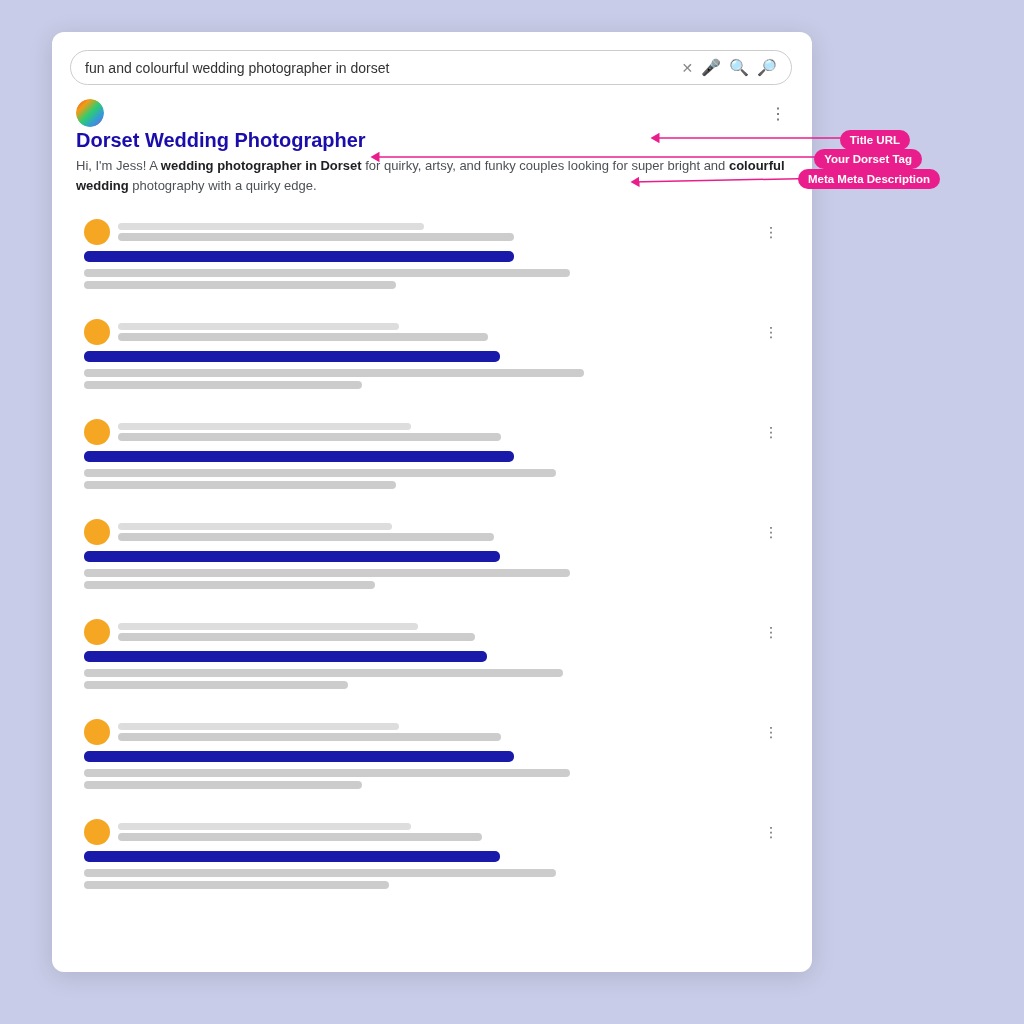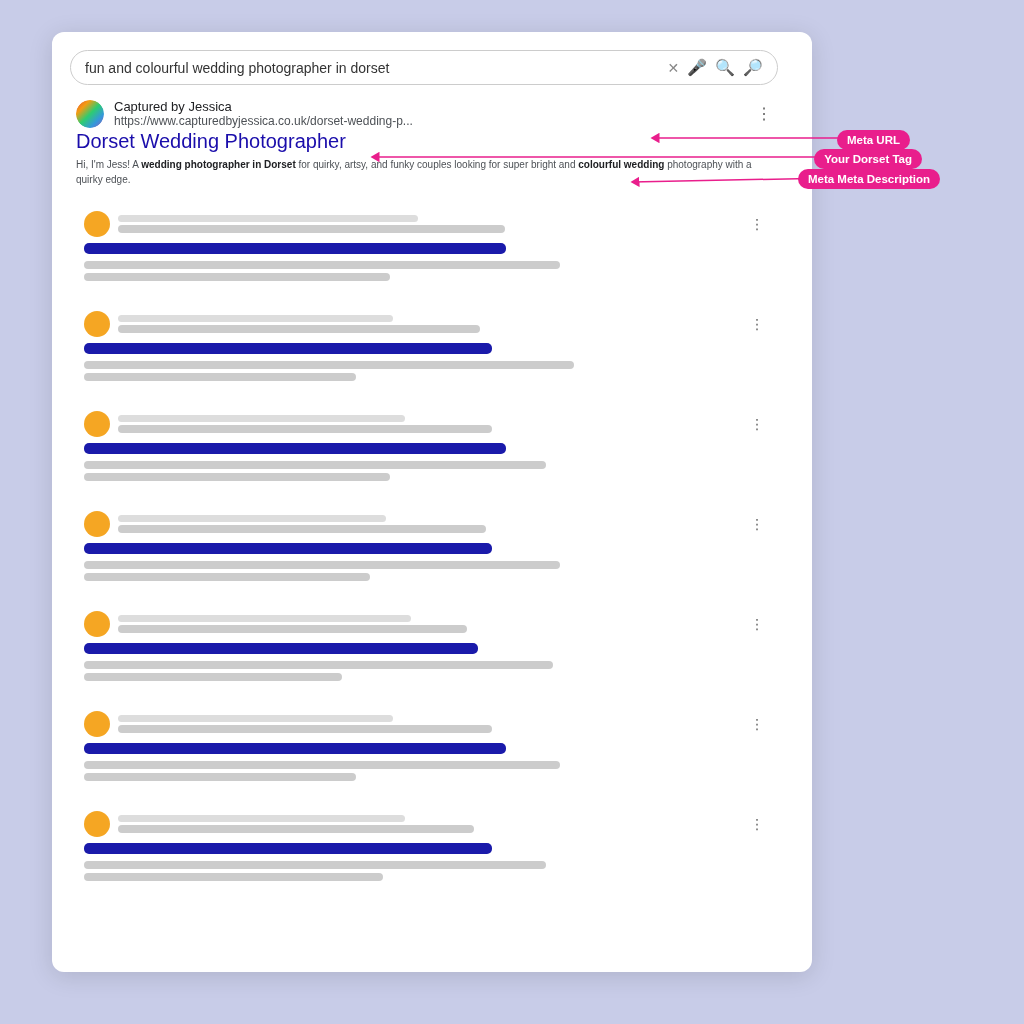--- a/index.html
+++ b/index.html
@@ -17,21 +17,21 @@
       position: relative;
       width: 920px;
       height: 960px;
     }
     .browser-window {
       background: #fff;
       border-radius: 12px;
       box-shadow: 0 4px 24px rgba(0,0,0,0.13);
       width: 760px;
       min-height: 940px;
-      padding: 0 16px 24px 0;
+      padding: 0 2px 24px 0;
       overflow: hidden;
       position: relative;
     }
     
     .search-bar-wrap {
       padding: 18px 18px 10px 18px;
       display: flex;
       align-items: center;
     }
     .search-bar {
@@ -105,26 +105,26 @@
     }
     .more-icon {
       margin-left: auto;
       color: #666;
       font-size: 16px;
       cursor: pointer;
     }
     .result-title {
       font-size: 20px;
       color: #1a0dab;
-      font-weight: 400;
+      font-weight: 700;
       margin-bottom: 4px;
       cursor: pointer;
     }
     .result-description {
-      font-size: 10px;
+      font-size: 13px;
       color: #4d5156;
       line-height: 1.5;
     }
     .result-description strong { font-weight: 700; color: #202124; }
     
     .results-list {
       padding: 0 18px;
     }
     .result-item {
       background: #fff;
@@ -206,24 +206,20 @@
           <span>🔎</span>
         </div>
       </div>
     </div>
 
     <div class="first-result">
       <div class="site-header">
         <div class="site-favicon">
           <div class="site-favicon-img"></div>
         </div>
-        <div class="site-info">
-          <span class="site-name">Captured by Jessica</span>
-          <span class="site-url">https://www.capturedbyjessica.co.uk/dorset-wedding-p...</span>
-        </div>
         <span class="more-icon">⋮</span>
       </div>
       <div class="result-title">
         <span>Dorset Wedding Photographer</span>
       </div>
       <div class="result-description">
         Hi, I'm Jess! A <strong>wedding photographer in Dorset</strong> for quirky, artsy, and funky couples looking for super bright and <strong>colourful wedding</strong> photography with a quirky edge.
       </div>
     </div>
 
@@ -352,16 +348,16 @@
 
     <line x1="830" y1="145" x2="580" y2="150" stroke="#e91e8c" stroke-width="1.5" marker-end="url(#arrow-pink)"></line>
 
     <defs>
       <marker id="arrow-pink" markerWidth="7" markerHeight="7" refX="5" refY="3.5" orient="auto">
         <polygon points="0 0, 6 3.5, 0 7" fill="#e91e8c"></polygon>
       </marker>
     </defs>
   </svg>
 
-  <div class="annotation-label" style="right: 62px; top: 98px;">Meta URL</div>
+  <div class="annotation-label" style="right: 62px; top: 98px;">Title URL</div>
   <div class="annotation-label" style="right: 50px; top: 117px;">Your Dorset Tag</div>
   <div class="annotation-label" style="right: 32px; top: 137px;">Meta Meta Description</div>
 </div>
 
 </body></html>

